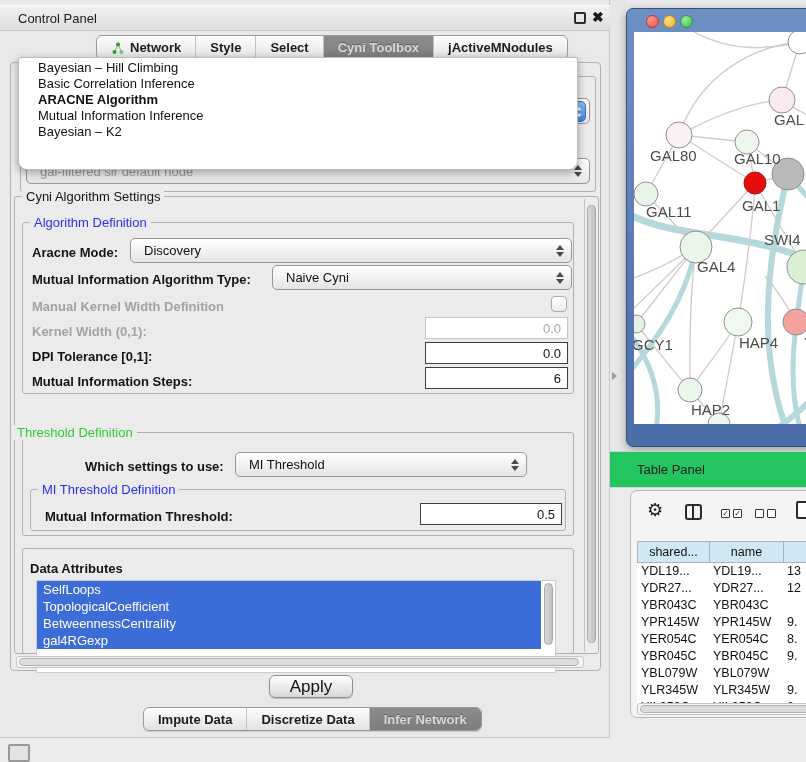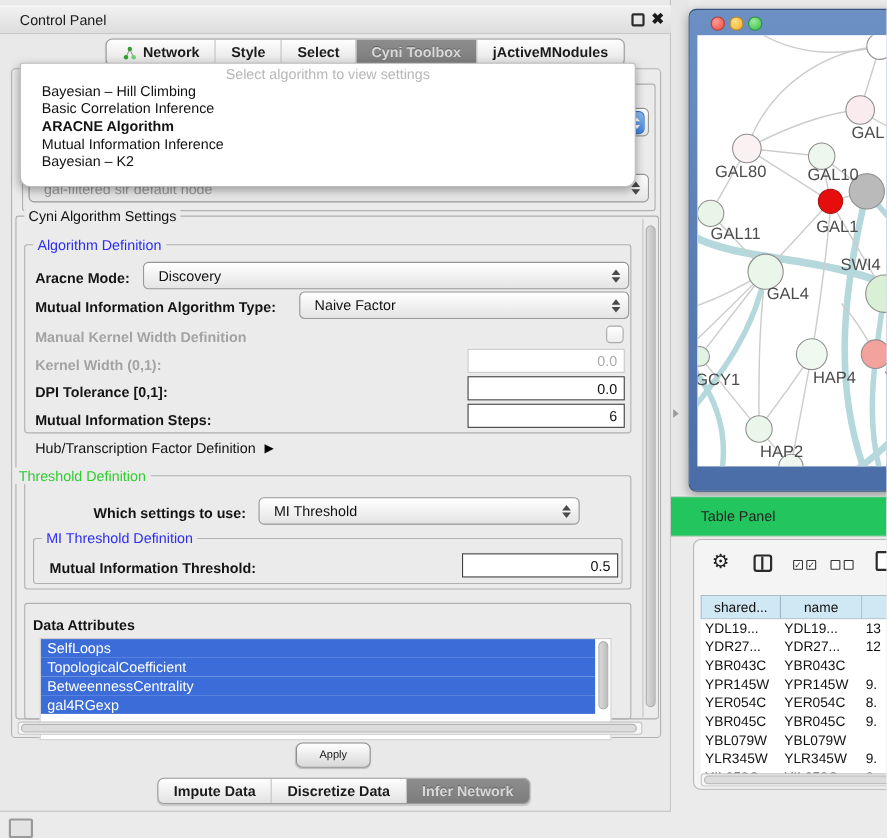--- a/index.html
+++ b/index.html
@@ -46,21 +46,21 @@
   .ditem.b{font-weight:bold}
   
   .vscroll{position:absolute;background:#ececec;border-left:1px solid #c4c4c4}
   .vthumb{position:absolute;background:linear-gradient(90deg,#dadada,#bfbfbf);border:1px solid #a8a8a8;border-radius:5px}
   .hscroll{position:absolute;background:#f6f6f6;border:1px solid #c5c5c5;border-radius:3px}
   .hthumb{position:absolute;left:2px;top:1px;bottom:1px;background:#dcdcdc;border:1px solid #b2b2b2;border-radius:4px}
   
   #attr-list{position:absolute;left:36px;top:580px;width:520px;height:93px;background:#fff;border:1px solid #cccccc;overflow:hidden}
   .aitem{height:17px;line-height:17px;background:var(--sel);color:#fff;font-size:13px;padding-left:6px;width:calc(100% - 14px);cursor:pointer;white-space:nowrap}
   
-  #apply{position:absolute;left:269px;top:675px;width:68px;height:23px;border:1px solid #8f8f8f;border-radius:6px;background:linear-gradient(#ffffff,#d8d8d8);font-size:10px;color:#111;display:flex;align-items:center;justify-content:center;cursor:pointer;box-shadow:0 1px 1px rgba(0,0,0,.2)}
+  #apply{position:absolute;left:269px;top:675px;width:84px;height:23px;border:1px solid #8f8f8f;border-radius:6px;background:linear-gradient(#ffffff,#d8d8d8);font-size:17px;color:#111;display:flex;align-items:center;justify-content:center;cursor:pointer;box-shadow:0 1px 1px rgba(0,0,0,.2)}
   .expander{position:absolute;display:flex;align-items:center;gap:8px;font-size:13px;color:#111;cursor:pointer;font-weight:500}
   .arrow{font-size:11px;color:#000}
   
   #splitter{position:absolute;left:610px;top:0;width:16px;height:450px;background:#e7e7e7}
   #split-handle{position:absolute;left:612px;top:372px;width:0;height:0;border-top:4px solid transparent;border-bottom:4px solid transparent;border-left:5px solid #9a9a9a;cursor:col-resize}
   #netwin{position:absolute;left:626px;top:8px;width:190px;height:439px;border:1px solid #33507e;border-radius:7px;background:linear-gradient(#6c8fc4,#4a6da8);box-shadow:0 3px 10px rgba(0,0,0,.35)}
   .light{position:absolute;top:6px;width:13px;height:13px;border-radius:50%;cursor:pointer}
   #lt-red{left:19px;background:radial-gradient(circle at 35% 30%,#ff9a93,#ee4b42);border:1px solid #c0392f}
   #lt-yellow{left:36px;background:radial-gradient(circle at 35% 30%,#ffe084,#f5ad27);border:1px solid #c2881d}
   #lt-green{left:53px;background:radial-gradient(circle at 35% 30%,#9ee89a,#35c146);border:1px solid #2a9a37}
@@ -139,21 +139,20 @@
     </div>
     <div class="combo" style="left:26px;top:158px;width:564px;height:26px;color:#9b9b9b">
       <span>gal-filtered sir default node</span>
       <span class="stepper">
           <span class="tri-up"></span>
           <span class="tri-down"></span>
         </span>
     </div>
 
     <div id="dropdown">
-      <div class="prompt">Select algorithm to view settings</div>
       <div class="ditem">Bayesian – Hill Climbing</div>
       <div class="ditem">Basic Correlation Inference</div>
       <div class="ditem b">ARACNE Algorithm</div>
       <div class="ditem">Mutual Information Inference</div>
       <div class="ditem">Bayesian – K2</div>
     </div>
 
     <div class="groupbox" style="left:14px;top:196px;width:585px;height:458px"></div>
     <span class="grouptitle" style="left:22px;top:189px">Cyni Algorithm Settings</span>
     <div class="vscroll" style="left:584px;top:199px;width:14px;height:453px">
@@ -167,21 +166,21 @@
     <div class="combo" style="left:130px;top:238px;width:442px;height:25px">
       <span>Discovery</span>
       <span class="stepper">
           <span class="tri-up"></span>
           <span class="tri-down"></span>
         </span>
     </div>
 
     <span class="lbl b" style="left:32px;top:272px">Mutual Information Algorithm Type:</span>
     <div class="combo" style="left:272px;top:265px;width:300px;height:25px">
-      <span>Naive Factor</span>
+      <span>Naive Cyni</span>
       <span class="stepper">
           <span class="tri-up"></span>
           <span class="tri-down"></span>
         </span>
     </div>
 
     <span class="lbl dis" style="left:32px;top:299px">Manual Kernel Width Definition</span>
     <span class="checkbox" style="left:551px;top:296px"></span>
 
     <span class="lbl dis" style="left:32px;top:324px">Kernel Width (0,1):</span>
@@ -192,24 +191,20 @@
     <span class="lbl b" style="left:32px;top:349px">DPI Tolerance [0,1]:</span>
     <div class="field" style="left:425px;top:342px;width:143px;height:22px">
       <span>0.0</span>
     </div>
 
     <span class="lbl b" style="left:32px;top:374px">Mutual Information Steps:</span>
     <div class="field" style="left:425px;top:367px;width:143px;height:22px">
       <span>6</span>
     </div>
 
-    <div class="expander" style="left:32px;top:400px">
-      <span>Hub/Transcription Factor Definition</span>
-      <span class="arrow">▶</span>
-    </div>
 
     <div class="groupbox" style="left:22px;top:432px;width:552px;height:104px"></div>
     <span class="grouptitle t-green" style="left:13px;top:425px">Threshold Definition</span>
 
     <span class="lbl b" style="left:85px;top:459px">Which settings to use:</span>
     <div class="combo" style="left:235px;top:452px;width:292px;height:25px">
       <span>MI Threshold</span>
       <span class="stepper">
           <span class="tri-up"></span>
           <span class="tri-down"></span>

